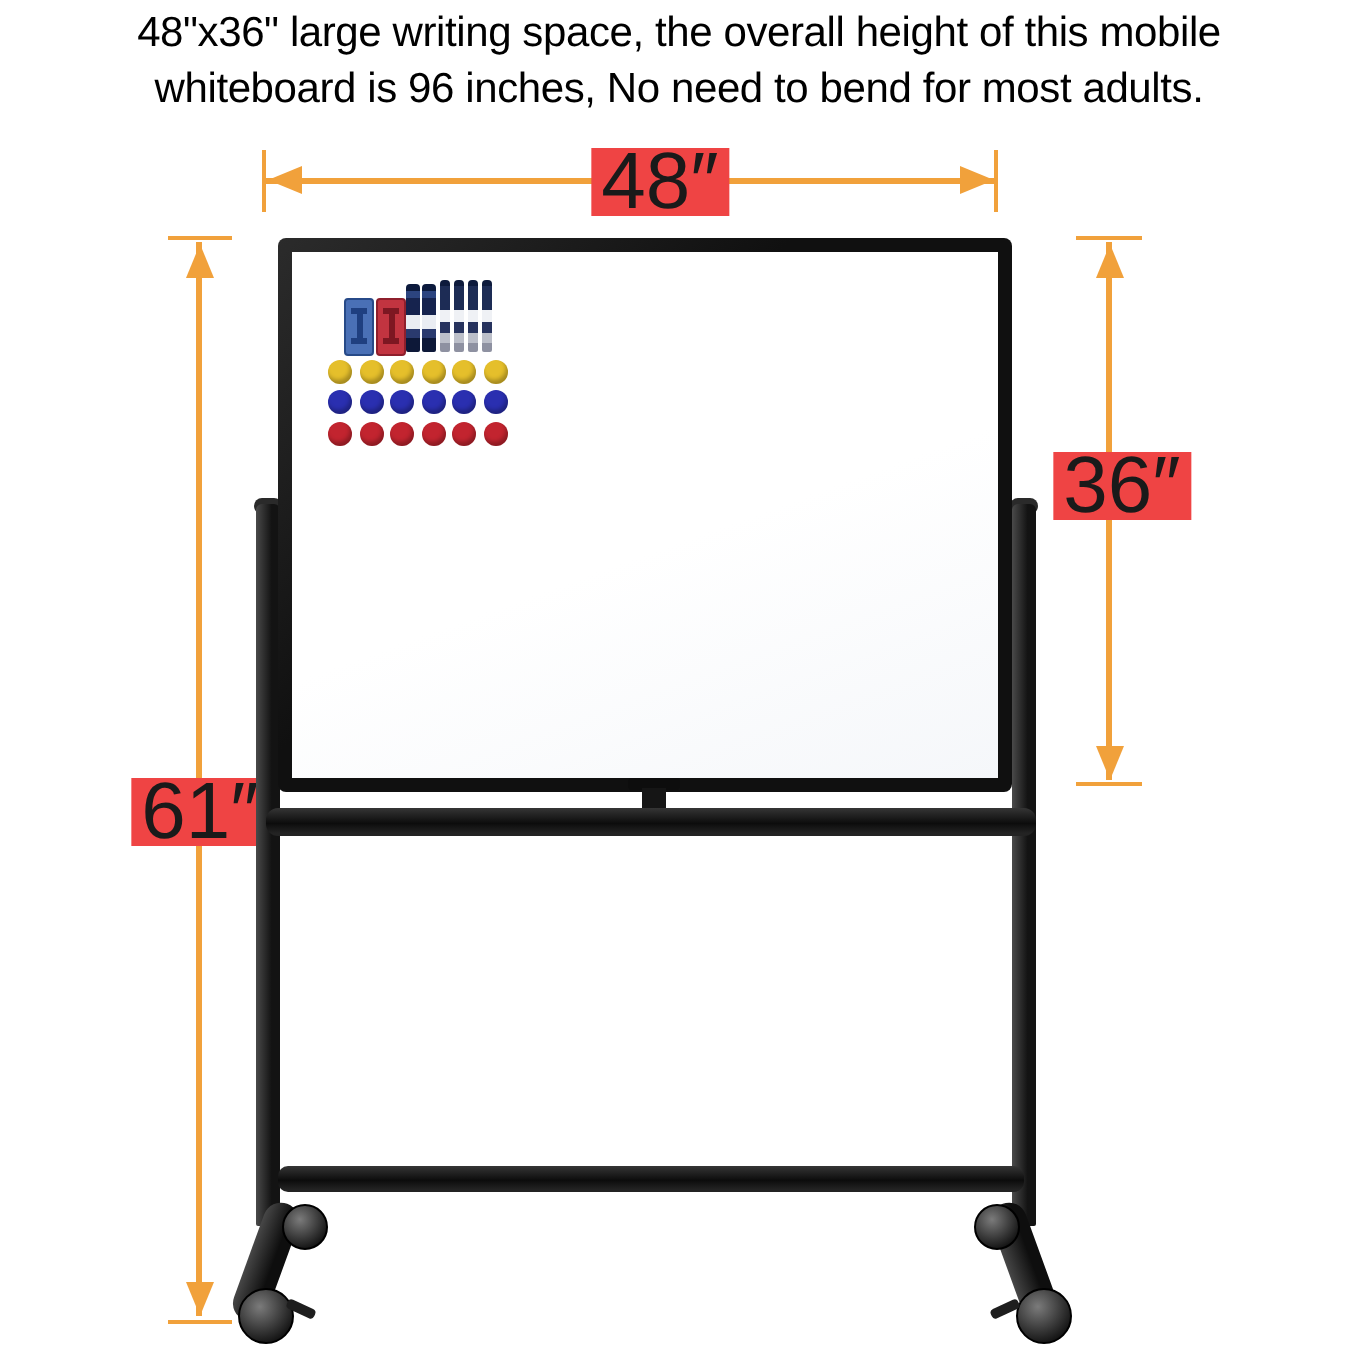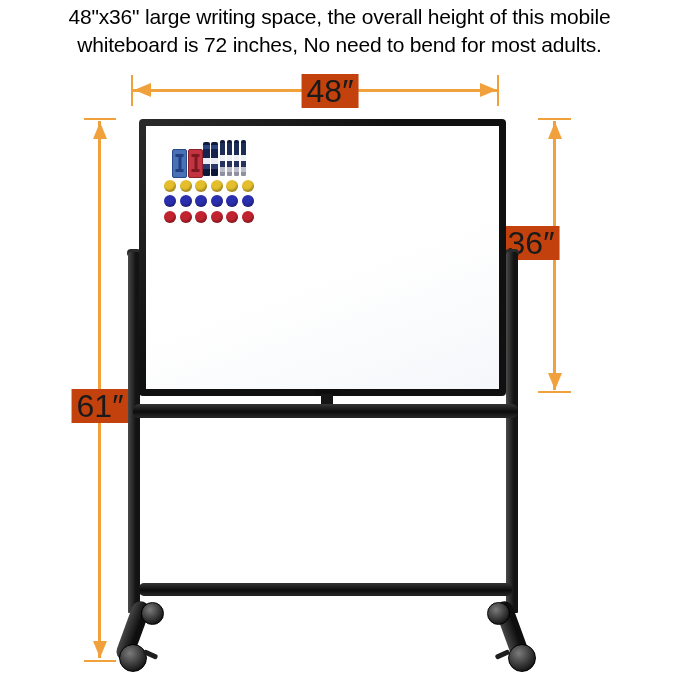--- a/index.html
+++ b/index.html
@@ -11,22 +11,22 @@
   .caption{position:absolute;top:3px;left:0;width:679px;text-align:center;
     font-size:21px;line-height:28px;letter-spacing:-0.2px;color:#000;}
   
   .tick{position:absolute;background:var(--accent,#F1A13B);}
   .dline{position:absolute;background:var(--accent,#F1A13B);}
   .arr{position:absolute;width:0;height:0;}
   .arr.left {border-top:7px solid transparent;border-bottom:7px solid transparent;border-right:17px solid var(--accent,#F1A13B);}
   .arr.right{border-top:7px solid transparent;border-bottom:7px solid transparent;border-left:17px solid var(--accent,#F1A13B);}
   .arr.up   {border-left:7px solid transparent;border-right:7px solid transparent;border-bottom:17px solid var(--accent,#F1A13B);}
   .arr.down {border-left:7px solid transparent;border-right:7px solid transparent;border-top:17px solid var(--accent,#F1A13B);}
-  .dim-label{position:absolute;transform:translate(-50%,-50%);background:#c2410c;
-    padding:1px 5px;font-size:32px;line-height:32px;color:#1a1a1a;white-space:nowrap;}
+  .dim-label{position:absolute;transform:translate(-50%,-50%);background:#ef4444;
+    padding:1px 5px;font-size:40px;line-height:32px;color:#1a1a1a;white-space:nowrap;}
   
   .post{position:absolute;width:12px;background:linear-gradient(to right,#4a4a4a,#131313 65%);
     border-radius:3px 3px 1px 1px;}
   .post-cap{position:absolute;height:8px;background:#2a2a2a;border-radius:4px;}
   .bar-h{position:absolute;background:linear-gradient(to bottom,#353535,#0c0c0c 55%,#232323 90%);
     border-radius:6px;}
   .leg{position:absolute;width:18px;height:62px;border-radius:9px;
     background:linear-gradient(to right,#474747,#0e0e0e 70%);}
   .wheel{position:absolute;border-radius:50%;
     background:radial-gradient(circle at 38% 32%,#7b7b7b,#383838 50%,#0a0a0a 85%);
@@ -55,39 +55,39 @@
   .magnet{position:absolute;width:12px;height:12px;border-radius:50%;
     box-shadow:inset -1px -2px 2px rgba(0,0,0,.28);}
 </style>
 </head>
 <body>
 
 <div class="stage">
 
   <div class="caption">
     <div>48"x36" large writing space, the overall height of this mobile</div>
-    <div>whiteboard is 72 inches, No need to bend for most adults.</div>
+    <div>whiteboard is 96 inches, No need to bend for most adults.</div>
   </div>
 
   <div>
     <div class="tick" style="left:131px;top:75px;width:2px;height:31px;"></div>
     <div class="tick" style="left:497px;top:75px;width:2px;height:31px;"></div>
     <div class="dline" style="left:133px;top:89px;width:365px;height:3px;"></div>
     <div class="arr left" style="left:134px;top:83px;"></div>
     <div class="arr right" style="left:480px;top:83px;"></div>
     <div class="dim-label" style="left:330px;top:91px;">48″</div>
   </div>
 
   <div>
     <div class="tick" style="left:538px;top:118px;width:33px;height:2px;"></div>
     <div class="tick" style="left:538px;top:391px;width:33px;height:2px;"></div>
     <div class="dline" style="left:553px;top:121px;width:3px;height:269px;"></div>
     <div class="arr up" style="left:548px;top:122px;"></div>
     <div class="arr down" style="left:548px;top:373px;"></div>
-    <div class="dim-label" style="left:531px;top:243px;">36″</div>
+    <div class="dim-label" style="left:561px;top:243px;">36″</div>
   </div>
 
   <div>
     <div class="tick" style="left:84px;top:118px;width:32px;height:2px;"></div>
     <div class="tick" style="left:84px;top:660px;width:32px;height:2px;"></div>
     <div class="dline" style="left:98px;top:121px;width:3px;height:537px;"></div>
     <div class="arr up" style="left:93px;top:122px;"></div>
     <div class="arr down" style="left:93px;top:641px;"></div>
     <div class="dim-label" style="left:100px;top:406px;">61″</div>
   </div>

